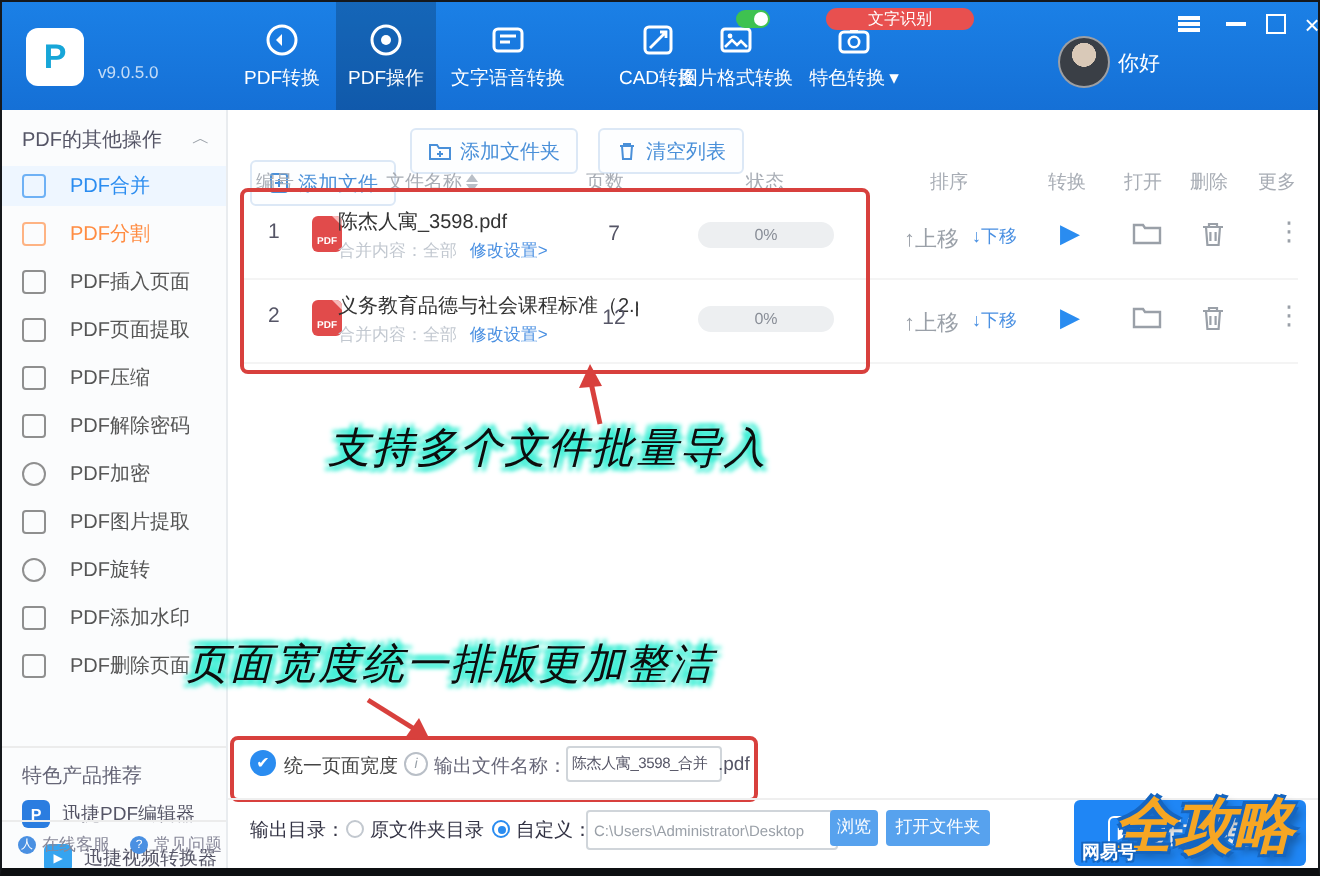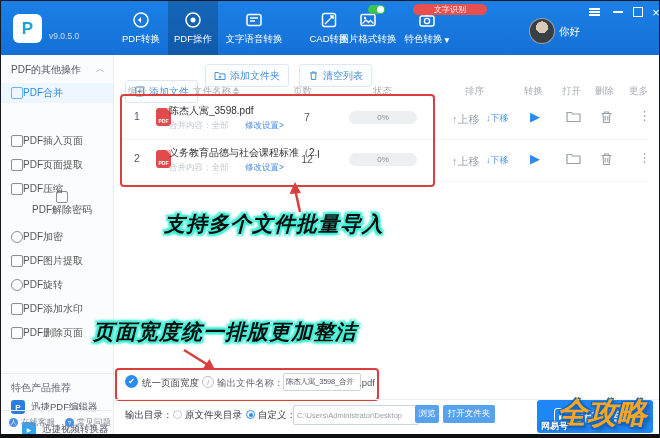--- a/index.html
+++ b/index.html
@@ -24,21 +24,21 @@
   .greet{position:absolute;left:558px;top:24px;color:#fff;font-size:10.5px;}
   .winbtn{position:absolute;top:5px;width:14px;height:12px;color:#fff;display:flex;align-items:center;justify-content:center;cursor:pointer;}
   .menu-lines i{display:block;width:11px;height:1.6px;background:#fff;margin:1.3px 0;}
   .minbar{width:10px;height:2px;background:#fff;}
   .maxbox{width:8px;height:8px;border:1.5px solid #fff;}
   .closex{font-size:13px;line-height:1;}
   
   .sidebar{position:absolute;left:0;top:54px;bottom:0;width:112px;background:#fbfcfd;border-right:1px solid #e9ecef;}
   .sb-head{position:absolute;left:10px;top:8px;font-size:10px;color:#555;width:94px;display:flex;justify-content:space-between;color:#556;}
   .sb-caret{color:#9aa0a8;font-size:9px;}
-  .sb-item{position:absolute;left:0;width:112px;height:20px;display:flex;align-items:center;gap:0;padding-left:10px;box-sizing:border-box;
+  .sb-item{position:absolute;left:0;width:112px;height:20px;display:flex;align-items:center;gap:12px;padding-left:10px;box-sizing:border-box;
            font-size:10px;color:#555;cursor:pointer;white-space:nowrap;}
   .sb-item .si{width:10px;height:10px;border:1px solid currentColor;border-radius:2px;opacity:.65;flex:0 0 auto;}
   .sb-item.active{color:#2a8cf0;background:#eef6ff;}
   .sb-item.hl{color:#ff8c42;}
   .sb-divider{position:absolute;left:0;top:318px;width:112px;border-top:1px solid #ececec;}
   .sb-promo-title{position:absolute;left:10px;top:326px;font-size:10px;color:#667;}
   .promo{position:absolute;left:0;width:112px;height:20px;display:flex;align-items:center;gap:6px;padding-left:10px;box-sizing:border-box;font-size:9.5px;color:#556;cursor:pointer;white-space:nowrap;}
   .pic{width:14px;height:14px;border-radius:3px;display:flex;align-items:center;justify-content:center;color:#fff;font-size:8px;font-weight:bold;flex:0 0 auto;}
   .sb-footer{position:absolute;left:0;bottom:0;width:112px;height:24px;border-top:1px solid #ececec;display:flex;align-items:center;gap:10px;padding-left:8px;box-sizing:border-box;}
   .sb-link{display:flex;align-items:center;gap:3px;font-size:8.5px;color:#889;cursor:pointer;white-space:nowrap;}
@@ -50,33 +50,33 @@
   .sorticons{display:inline-flex;flex-direction:column;gap:1px;margin-left:2px;vertical-align:middle;}
   .tri-up{width:0;height:0;border-left:3px solid transparent;border-right:3px solid transparent;border-bottom:4px solid #b9bfc7;}
   .tri-dn{width:0;height:0;border-left:3px solid transparent;border-right:3px solid transparent;border-top:4px solid #b9bfc7;}
   .frow{position:absolute;left:121px;right:10px;height:42px;border-bottom:1px solid #f4f4f4;}
   .fno{position:absolute;left:12px;top:13px;font-size:10.5px;color:#556;}
   .pdficon{position:absolute;left:34px;top:11px;width:15px;height:18px;background:#e14b4b;border-radius:3px;}
   .pdficon:before{content:"";position:absolute;right:0;top:0;border-left:5px solid transparent;border-top:5px solid #f7b9b9;border-radius:0 3px 0 0;}
   .pdficon:after{content:"PDF";position:absolute;left:0;right:0;bottom:2px;text-align:center;color:#fff;font-size:5px;font-weight:bold;}
   .fname{position:absolute;left:47px;top:7px;font-size:10px;color:#333;white-space:nowrap;max-width:150px;overflow:hidden;}
   .fsub{position:absolute;left:47px;top:23px;font-size:8.5px;color:#c2c8d0;white-space:nowrap;}
-  .fsub .mod{color:#4a90e2;margin-left:14px;cursor:pointer;text-align:center;}
+  .fsub .mod{color:#4a90e2;margin-left:4px;cursor:pointer;text-align:center;}
   .fpages{position:absolute;left:170px;width:30px;top:14px;font-size:10.5px;color:#556;text-align:center;}
   .fprog{position:absolute;left:227px;top:14px;width:68px;height:13px;background:#edeff1;border-radius:7px;
          display:flex;align-items:center;justify-content:center;font-size:8px;color:#8a8f98;}
   .fup{position:absolute;left:330px;top:15px;font-size:11px;color:#9aa0a8;cursor:pointer;white-space:nowrap;}
   .fdn{position:absolute;left:364px;top:15px;font-size:9px;color:#4a90e2;cursor:pointer;white-space:nowrap;}
   .fplay{position:absolute;left:408px;top:12px;font-size:13px;color:#2a8cf0;cursor:pointer;}
   .ficon{position:absolute;top:13px;cursor:pointer;}
   .fmore{position:absolute;left:516px;top:11px;font-size:13px;color:#9aa0a8;cursor:pointer;}
   
   .redbox1{position:absolute;left:119px;top:93px;width:311px;height:89px;border:2px solid #d8403d;border-radius:4px;pointer-events:none;}
   .redbox2{position:absolute;left:114px;top:367px;width:260px;height:29px;border:2px solid #d8403d;border-radius:4px;pointer-events:none;}
-  .anno{position:absolute;font-size:21px;font-weight:bold;font-style:italic;color:#0d0d0d;letter-spacing:1px;white-space:nowrap;
+  .anno{position:absolute;font-size:21px;font-weight:normal;font-style:italic;color:#0d0d0d;letter-spacing:1px;white-space:nowrap;
         text-shadow:0 0 4px #38eed4, 2px 2px 2px #38eed4, -2px -2px 2px #38eed4, 2px -2px 2px #38eed4, -2px 2px 2px #38eed4;}
   
   .chk{position:absolute;left:124px;top:374px;width:13px;height:13px;border-radius:50%;background:#2a8cf0;color:#fff;
        font-size:8px;display:flex;align-items:center;justify-content:center;cursor:pointer;}
   .chklabel{position:absolute;left:141px;top:376px;font-size:9.5px;color:#444;white-space:nowrap;}
   .info-ic{position:absolute;left:201px;top:375px;width:10px;height:10px;border-radius:50%;border:1px solid #b9bfc7;color:#98a0a8;
            font-size:7px;display:flex;align-items:center;justify-content:center;font-style:italic;cursor:pointer;}
   .outname-label{position:absolute;left:216px;top:376px;font-size:9.5px;color:#667;white-space:nowrap;}
   .outname-box{position:absolute;left:282px;top:372px;width:72px;height:16px;border:1px solid #d0d5da;border-radius:2px;background:#fff;
                font-size:7.5px;color:#556;display:flex;align-items:center;padding:0 2px;white-space:nowrap;overflow:hidden;letter-spacing:-.2px;}
@@ -193,33 +193,37 @@
 
   <div class="sidebar">
     <div class="sb-head">
       <span>PDF的其他操作</span>
       <span class="sb-caret">︿</span>
     </div>
     <div class="sb-item active" style="top:28px;">
         <span class="si"></span>
         <span>PDF合并</span>
       </div>
+    <div class="sb-item hl" style="top:52px;">
+        <span class="si"></span>
+        <span>PDF分割</span>
+      </div>
     <div class="sb-item" style="top:76px;">
         <span class="si"></span>
         <span>PDF插入页面</span>
       </div>
     <div class="sb-item" style="top:124px;">
         <span class="si"></span>
         <span>PDF压缩</span>
       </div>
     <div class="sb-item" style="top:100px;">
         <span class="si"></span>
         <span>PDF页面提取</span>
       </div>
-    <div class="sb-item" style="top:136px;flex-direction:column;">
+    <div class="sb-item" style="top:148px;">
         <span class="si"></span>
         <span>PDF解除密码</span>
       </div>
     <div class="sb-item" style="top:172px;">
         <span class="si" style="border-radius:50%;"></span>
         <span>PDF加密</span>
       </div>
     <div class="sb-item" style="top:196px;">
         <span class="si"></span>
         <span>PDF图片提取</span>

